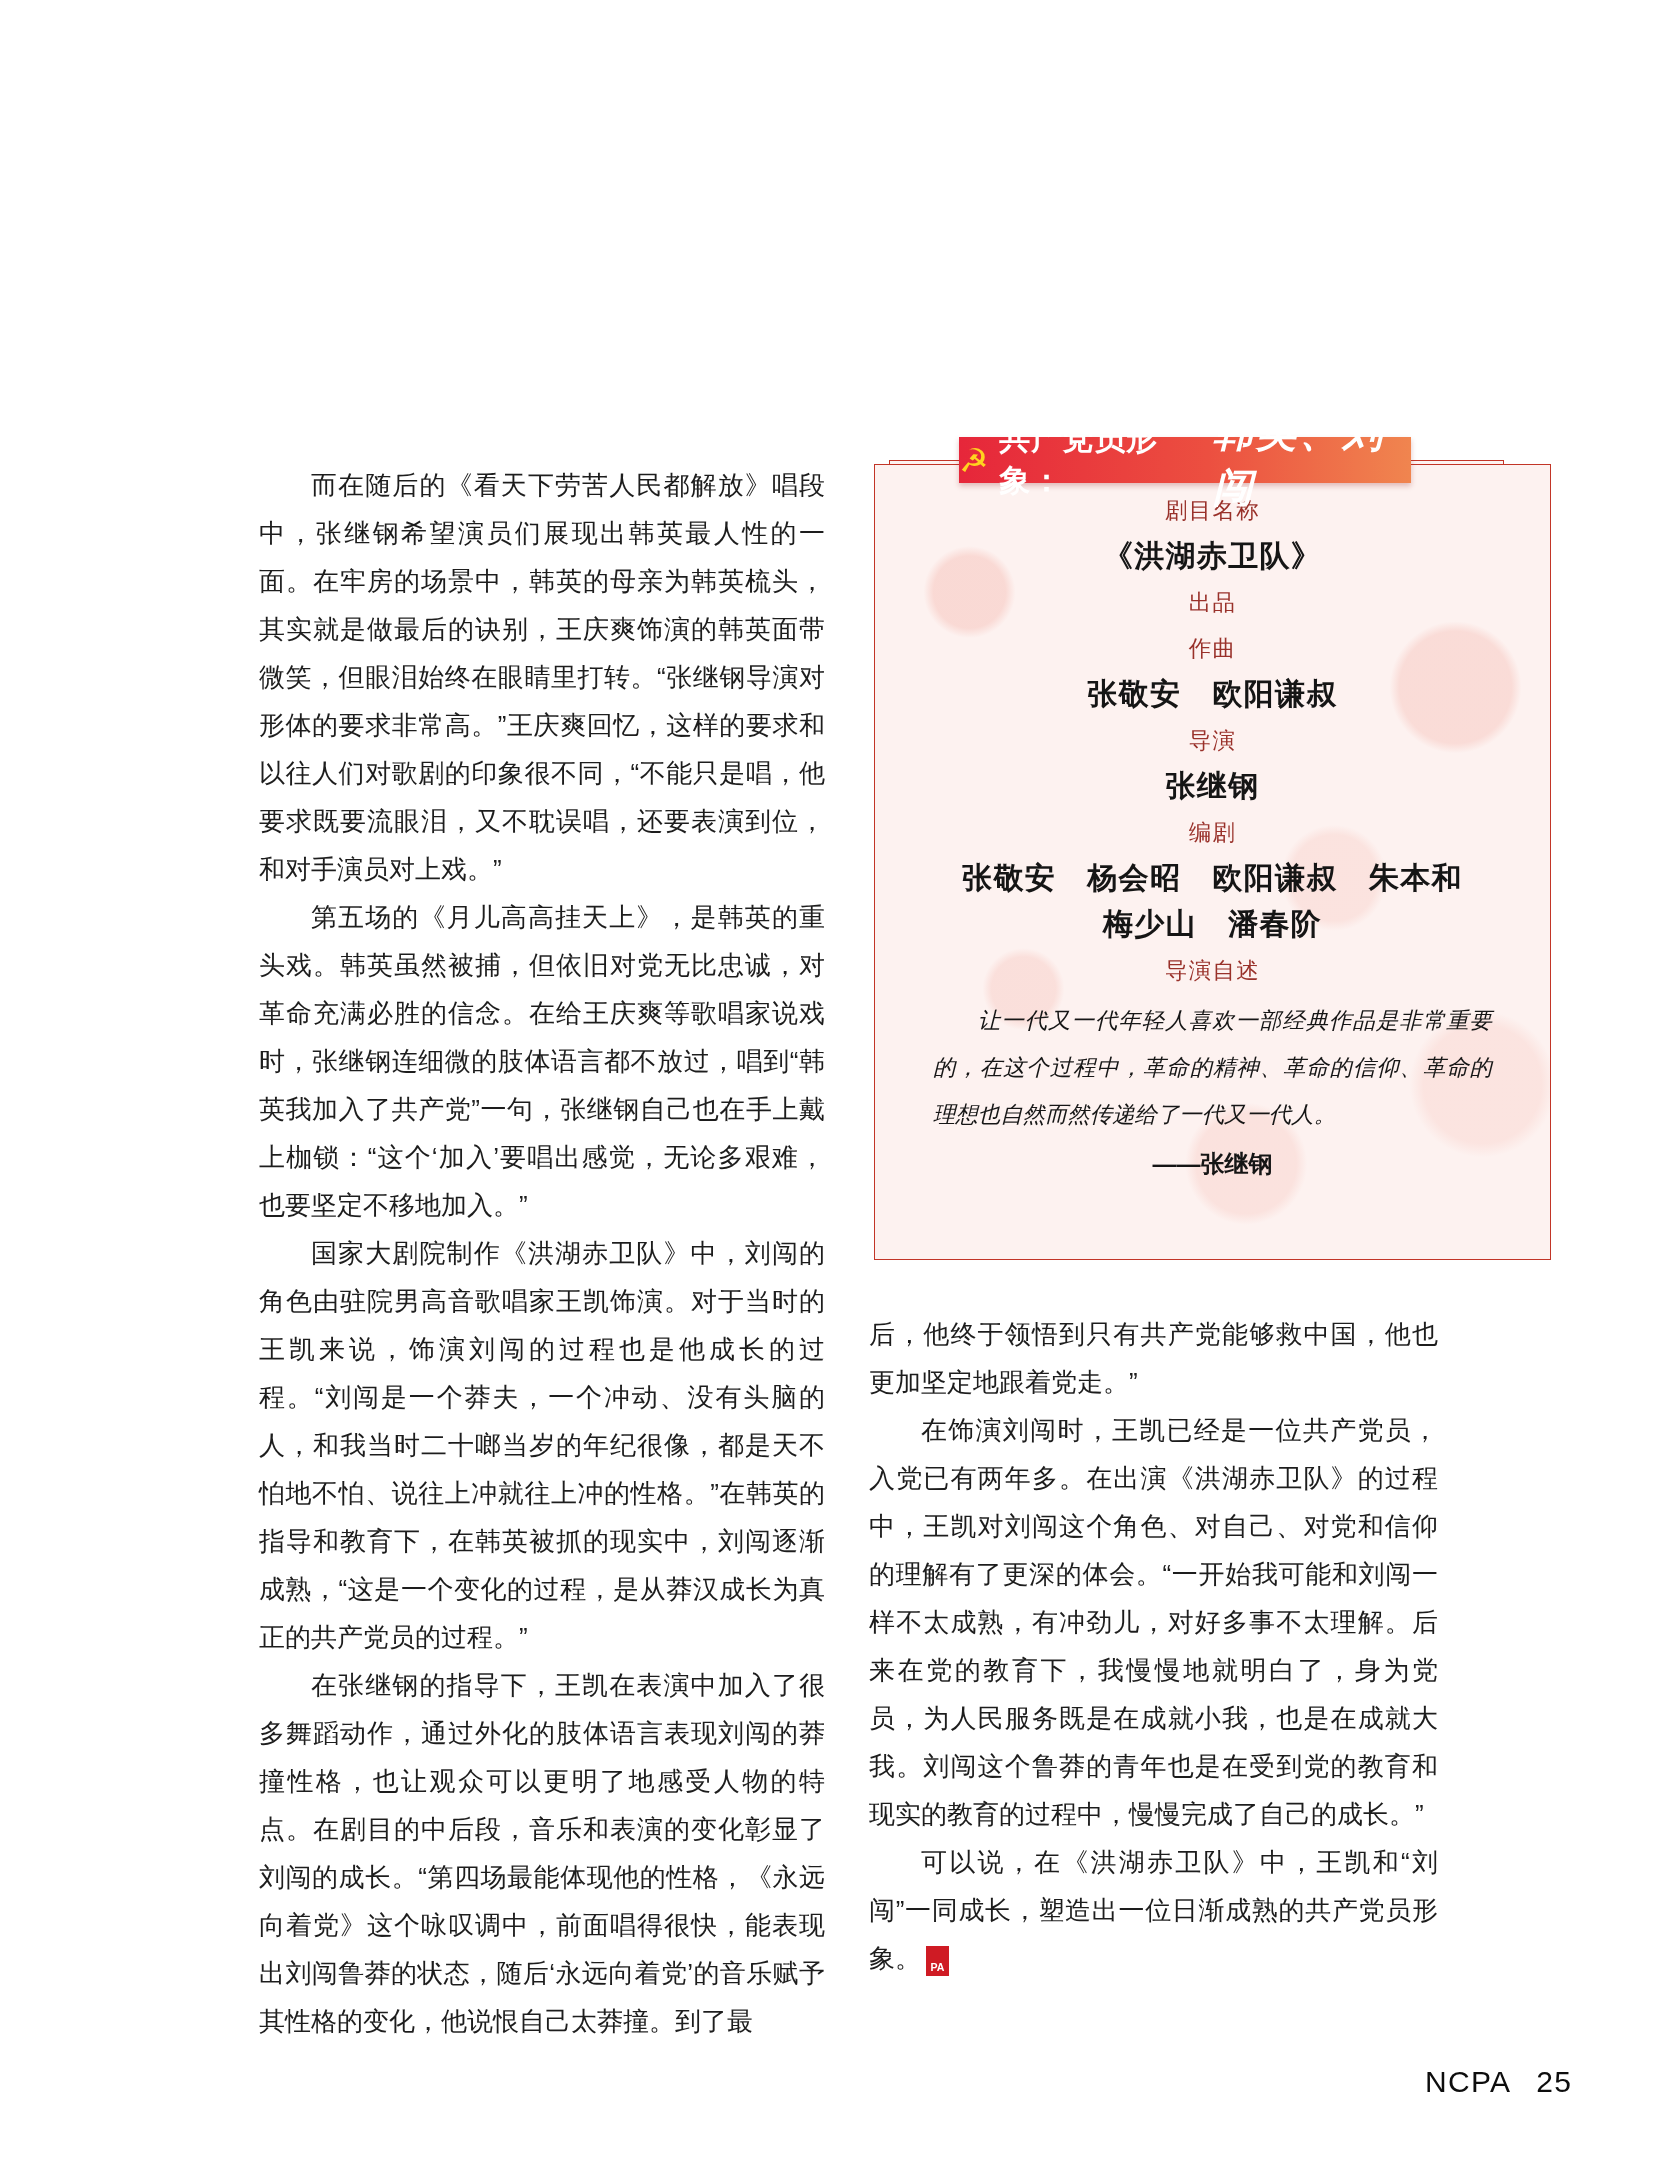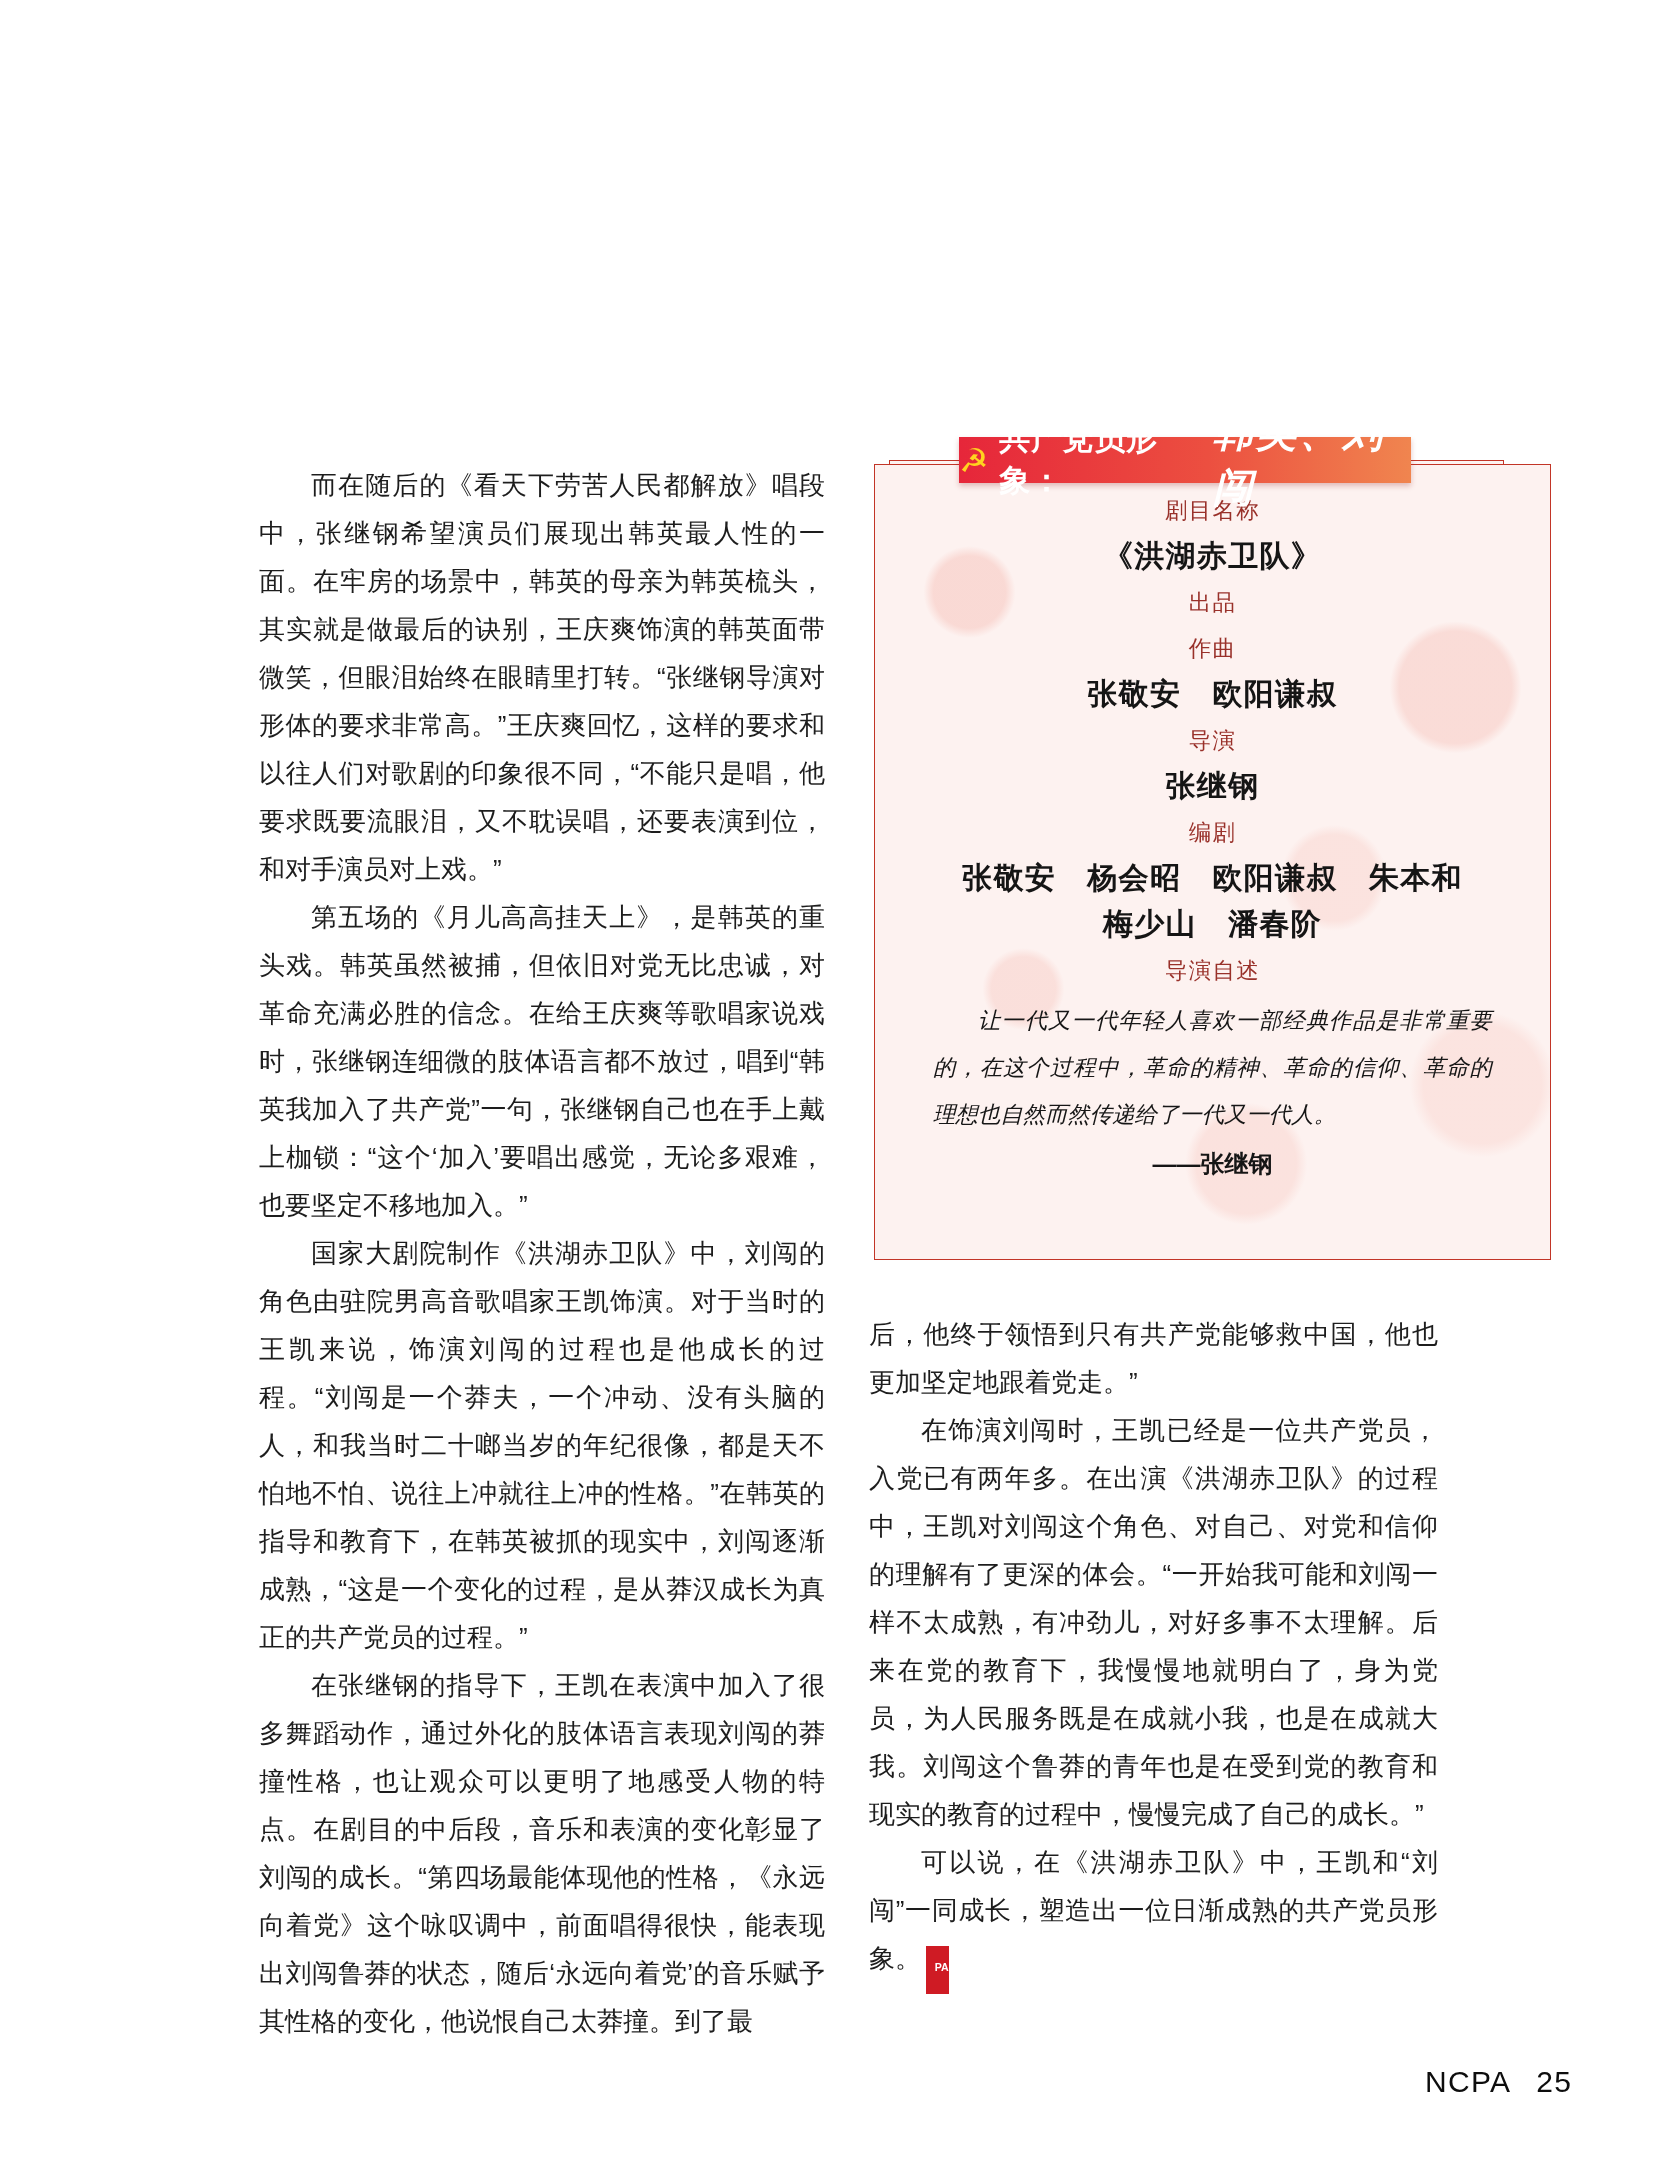--- a/index.html
+++ b/index.html
@@ -48,22 +48,22 @@
     box-shadow:0 2.6px 5.3px rgba(140,20,20,.25);
   }
   .emblem{font-family:"DejaVu Sans",sans-serif;color:#ffd41f;font-size:33px;line-height:1;}
   .banner-title{color:#ffffff;font-weight:bold;font-size:31px;letter-spacing:0.7px;}
   .banner-names{
     color:#ffffff;font-size:40px;font-weight:bold;font-style:italic;
     font-family:"DejaVu Serif","Liberation Serif",serif;letter-spacing:3.3px;
   }
   
   .ncpa-badge{
-    display:inline-block;width:22.4px;height:48px;background:#cf1b24;color:#ffffff;
-    font-size:10.6px;font-weight:bold;line-height:14px;text-align:right;
+    display:inline-block;width:22.4px;height:30px;background:#cf1b24;color:#ffffff;
+    font-size:10.6px;font-weight:bold;line-height:14px;text-align:center;
     vertical-align:-4px;margin-left:5.3px;font-family:"Liberation Sans",sans-serif;
   }
   .ncpa-badge .t{display:inline-block;border-bottom:1.3px solid #ffffff;line-height:12.5px;}
   
   .footer{
     position:absolute;top:2065px;left:1425px;font-size:30px;color:#0d0d0d;
     letter-spacing:1.3px;white-space:nowrap;
   }
   .footer .footer-page{margin-left:25px;}
 </style>

